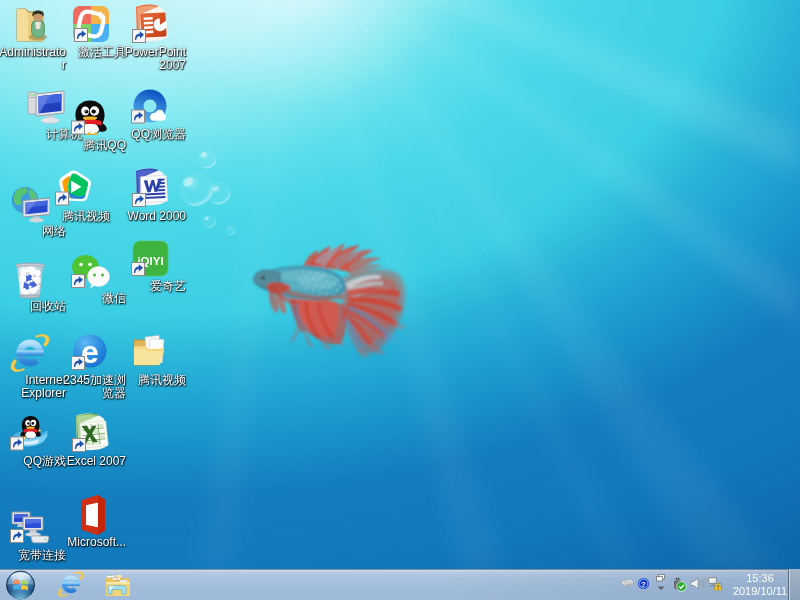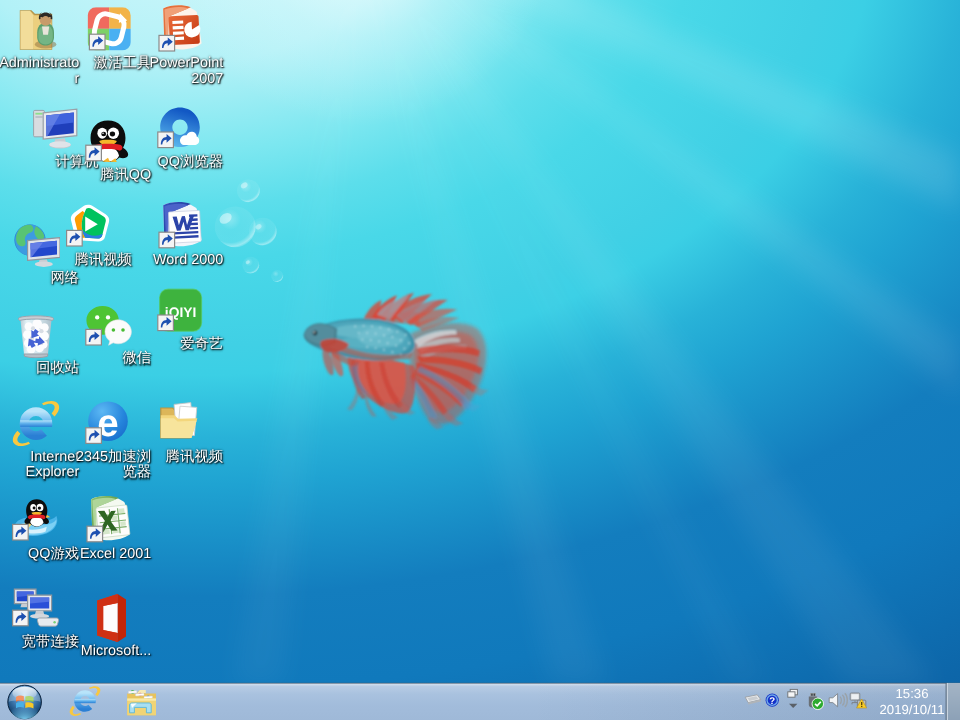--- a/index.html
+++ b/index.html
@@ -544,23 +544,23 @@
             <rect x="15.5" y="28" width="7" height="3.5"></rect>
 </g>
 <path d="M14,12 L19.5,12 L22,17 L25,12.5 L29,12.5 L24,20.5 L29.5,29 L24.5,29 L21.5,23.5 L18,29.5 L14,29.5 L19.5,20.5 Z" fill="#2e6622" transform="rotate(3 21 20)"></path>
 </g>
 <g transform="translate(4,25)">
           <rect x="0.5" y="0.5" width="13" height="13" fill="#f4f4f4" stroke="#8a8a8a"></rect>
           <path d="M3,11 C3,6.5 5,4.8 7.8,4.6 L7.8,2.2 L12,5.8 L7.8,9.4 L7.8,7 C5.8,7 4.6,8 4.2,11 Z" fill="#1e50b0"></path>
         </g>
 </svg>
     </div>
-    <div class="lbl">Excel 2001</div>
-  </div>
-<div class="cell" style="left:0;top:487px">
+    <div class="lbl">Excel 2007</div>
+  </div>
+<div class="cell" style="left:0;top:508px">
     <div class="ic">
       <svg width="42" height="40" viewBox="0 0 42 40">
 <path d="M3,4 L21,4 L21,16 L3,16 Z" fill="#dde0e5" stroke="#8f969e" stroke-width="1"></path>
 <path d="M5,6 L19,6 L19,14 L5,14 Z" fill="#2247cc"></path>
 <path d="M5,6 L19,6 L19,9 L5,10.5 Z" fill="#4467e0"></path>
 <path d="M9,16 L15,16 L16,19 L8,19 Z" fill="#c8ccd2"></path>
 <path d="M14,9 L34,9 L34,22 L14,22 Z" fill="#e4e7eb" stroke="#8f969e" stroke-width="1"></path>
 <path d="M16,11 L32,11 L32,20 L16,20 Z" fill="#2a50d8"></path>
 <path d="M16,11 L32,11 L32,14.5 L16,16 Z" fill="#5272e4"></path>
 <path d="M21,22 L27,22 L28,25.5 L20,25.5 Z" fill="#c8ccd2"></path>

